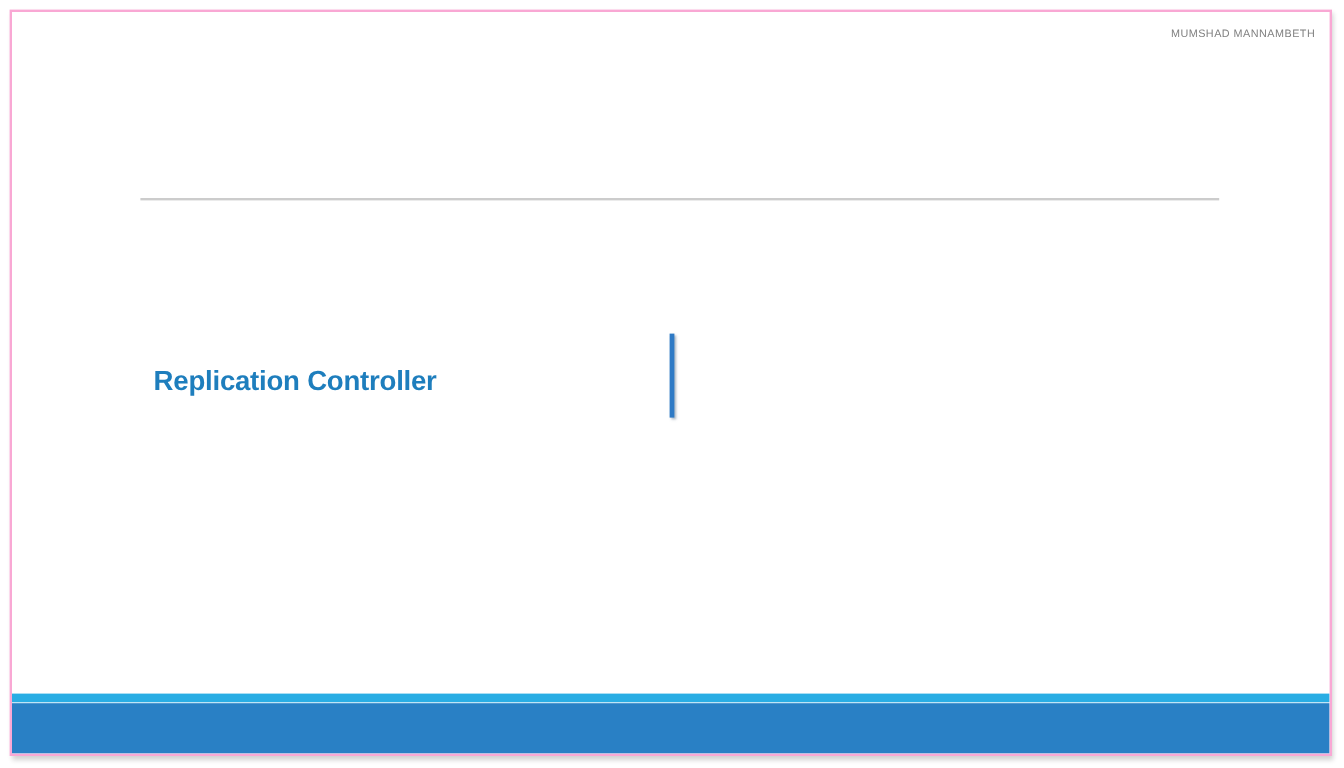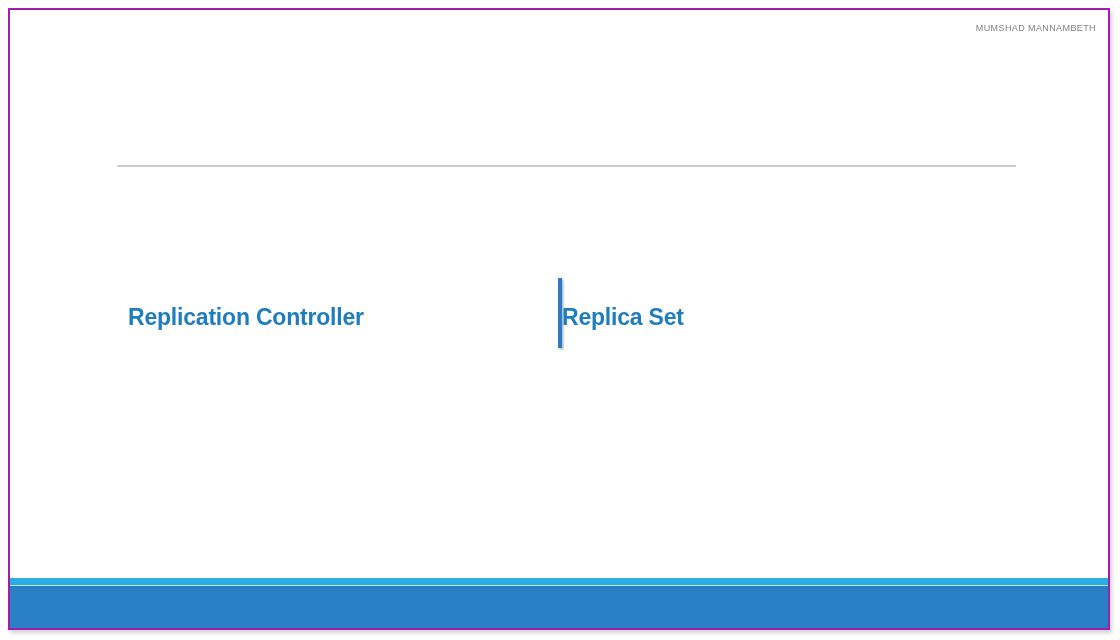--- a/index.html
+++ b/index.html
@@ -11,21 +11,21 @@
     font-family: "Liberation Sans", sans-serif;
     overflow: hidden;
   }
   .slide-frame {
     position: absolute;
     left: 8px;
     top: 8px;
     width: 1102px;
     height: 622px;
     box-sizing: border-box;
-    border: 2px solid #a21caf;
+    border: 2px solid #f9a8d4;
     background: #ffffff;
     box-shadow: 2px 3px 4px rgba(0,0,0,0.18);
     overflow: hidden;
   }
   .author-credit {
     position: absolute;
     top: 13px;
     right: 12px;
     font-size: 9px;
     letter-spacing: 0.4px;
@@ -96,21 +96,20 @@
 <div class="slide-frame">
 
   <div class="author-credit">MUMSHAD MANNAMBETH</div>
 
   <div class="header-rule"></div>
 
   <div class="heading heading-left">Replication Controller</div>
 
   <div class="vertical-divider"></div>
 
-  <div class="heading heading-right">Replica Set</div>
 
   <div class="footer-accent-stripe"></div>
 
   <div class="footer-separator"></div>
 
   <div class="footer-bar"></div>
 
 </div>
 
 </body></html>

